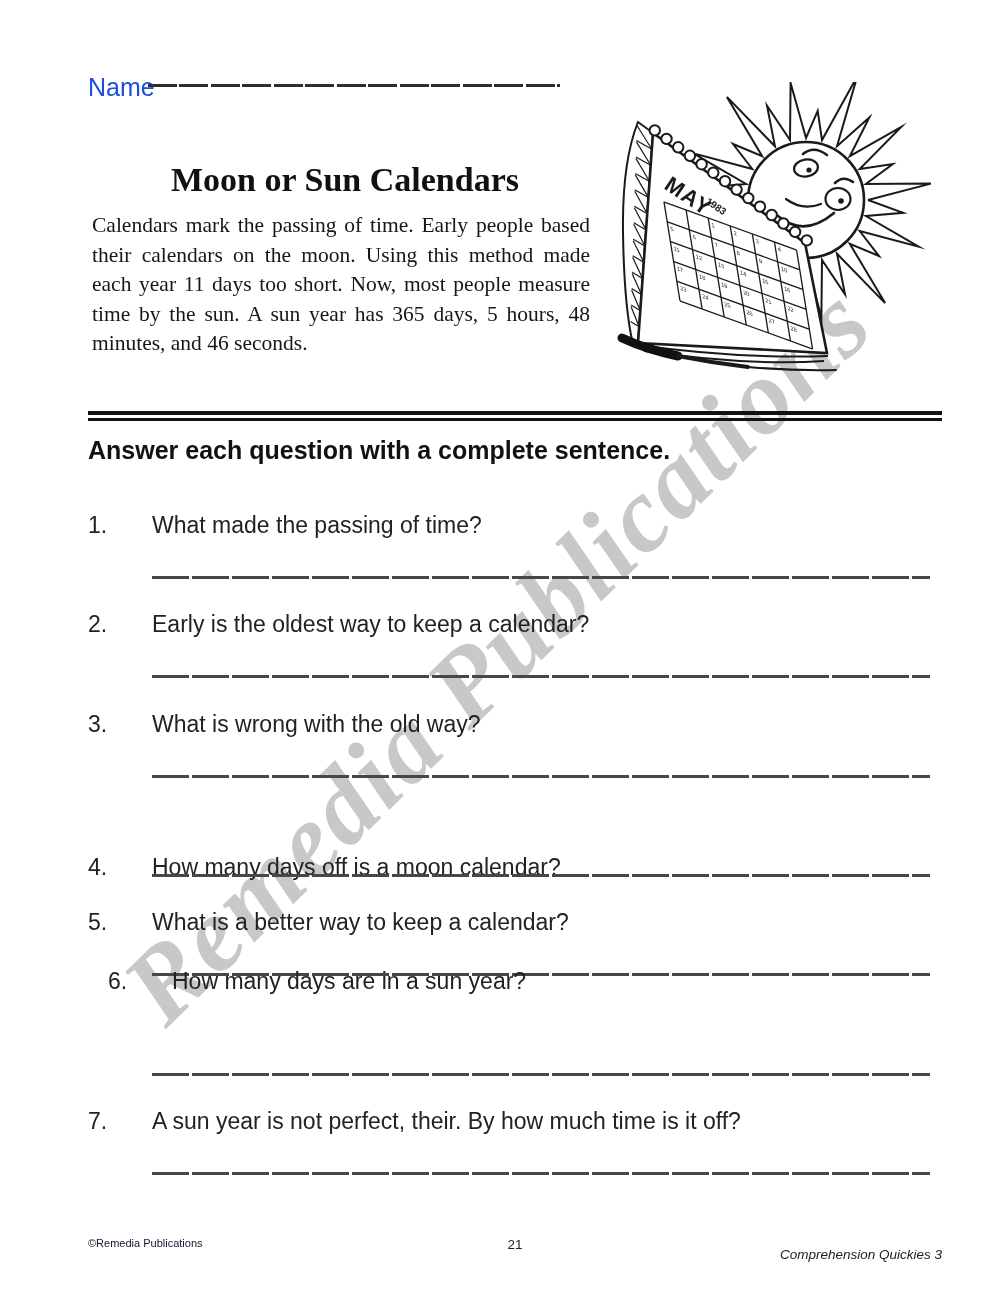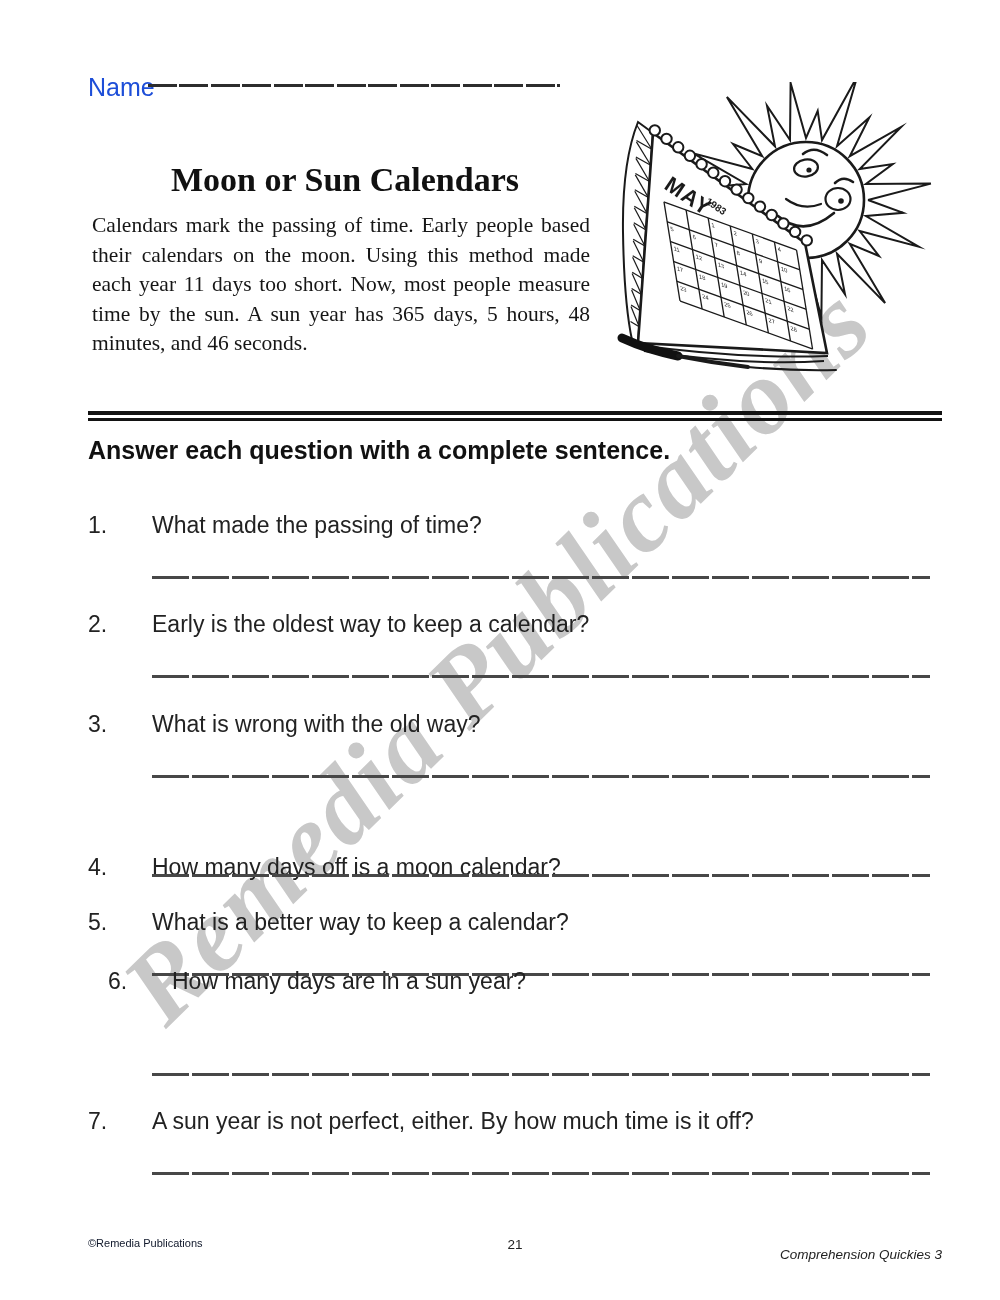--- a/index.html
+++ b/index.html
@@ -187,21 +187,21 @@
         <div class="q-row" style="top: 611px;"><span class="q-num">2.</span><span>Early is the oldest way to keep a calendar?</span></div>
         <div class="answer-line" style="top: 675px;"></div>
         <div class="q-row" style="top: 711px;"><span class="q-num">3.</span><span>What is wrong with the old way?</span></div>
         <div class="answer-line" style="top: 775px;"></div>
         <div class="q-row" style="top: 810px; margin-top: 44px;"><span class="q-num">4.</span><span>How many days off is a moon calendar?</span></div>
         <div class="answer-line" style="top: 874px;"></div>
         <div class="q-row" style="top: 909px;"><span class="q-num">5.</span><span>What is a better way to keep a calendar?</span></div>
         <div class="answer-line" style="top: 973px;"></div>
         <div class="q-row" style="top: 968px; margin-left: 20px;"><span class="q-num">6.</span><span>How many days are in a sun year?</span></div>
         <div class="answer-line" style="top: 1073px;"></div>
-        <div class="q-row" style="top: 1108px;"><span class="q-num">7.</span><span>A sun year is not perfect, either. By how much time is it off?</span></div>
+        <div class="q-row" style="top: 1108px;"><span class="q-num">7.</span><span>A sun year is not perfect, their. By how much time is it off?</span></div>
         <div class="answer-line" style="top: 1172px;"></div>
       </div>
 
     <span class="footer-left">©Remedia Publications</span>
     <span class="footer-page">21</span>
     <span class="footer-right">Comprehension Quickies 3</span>
   </div>
 </div>
 
 </body></html>

